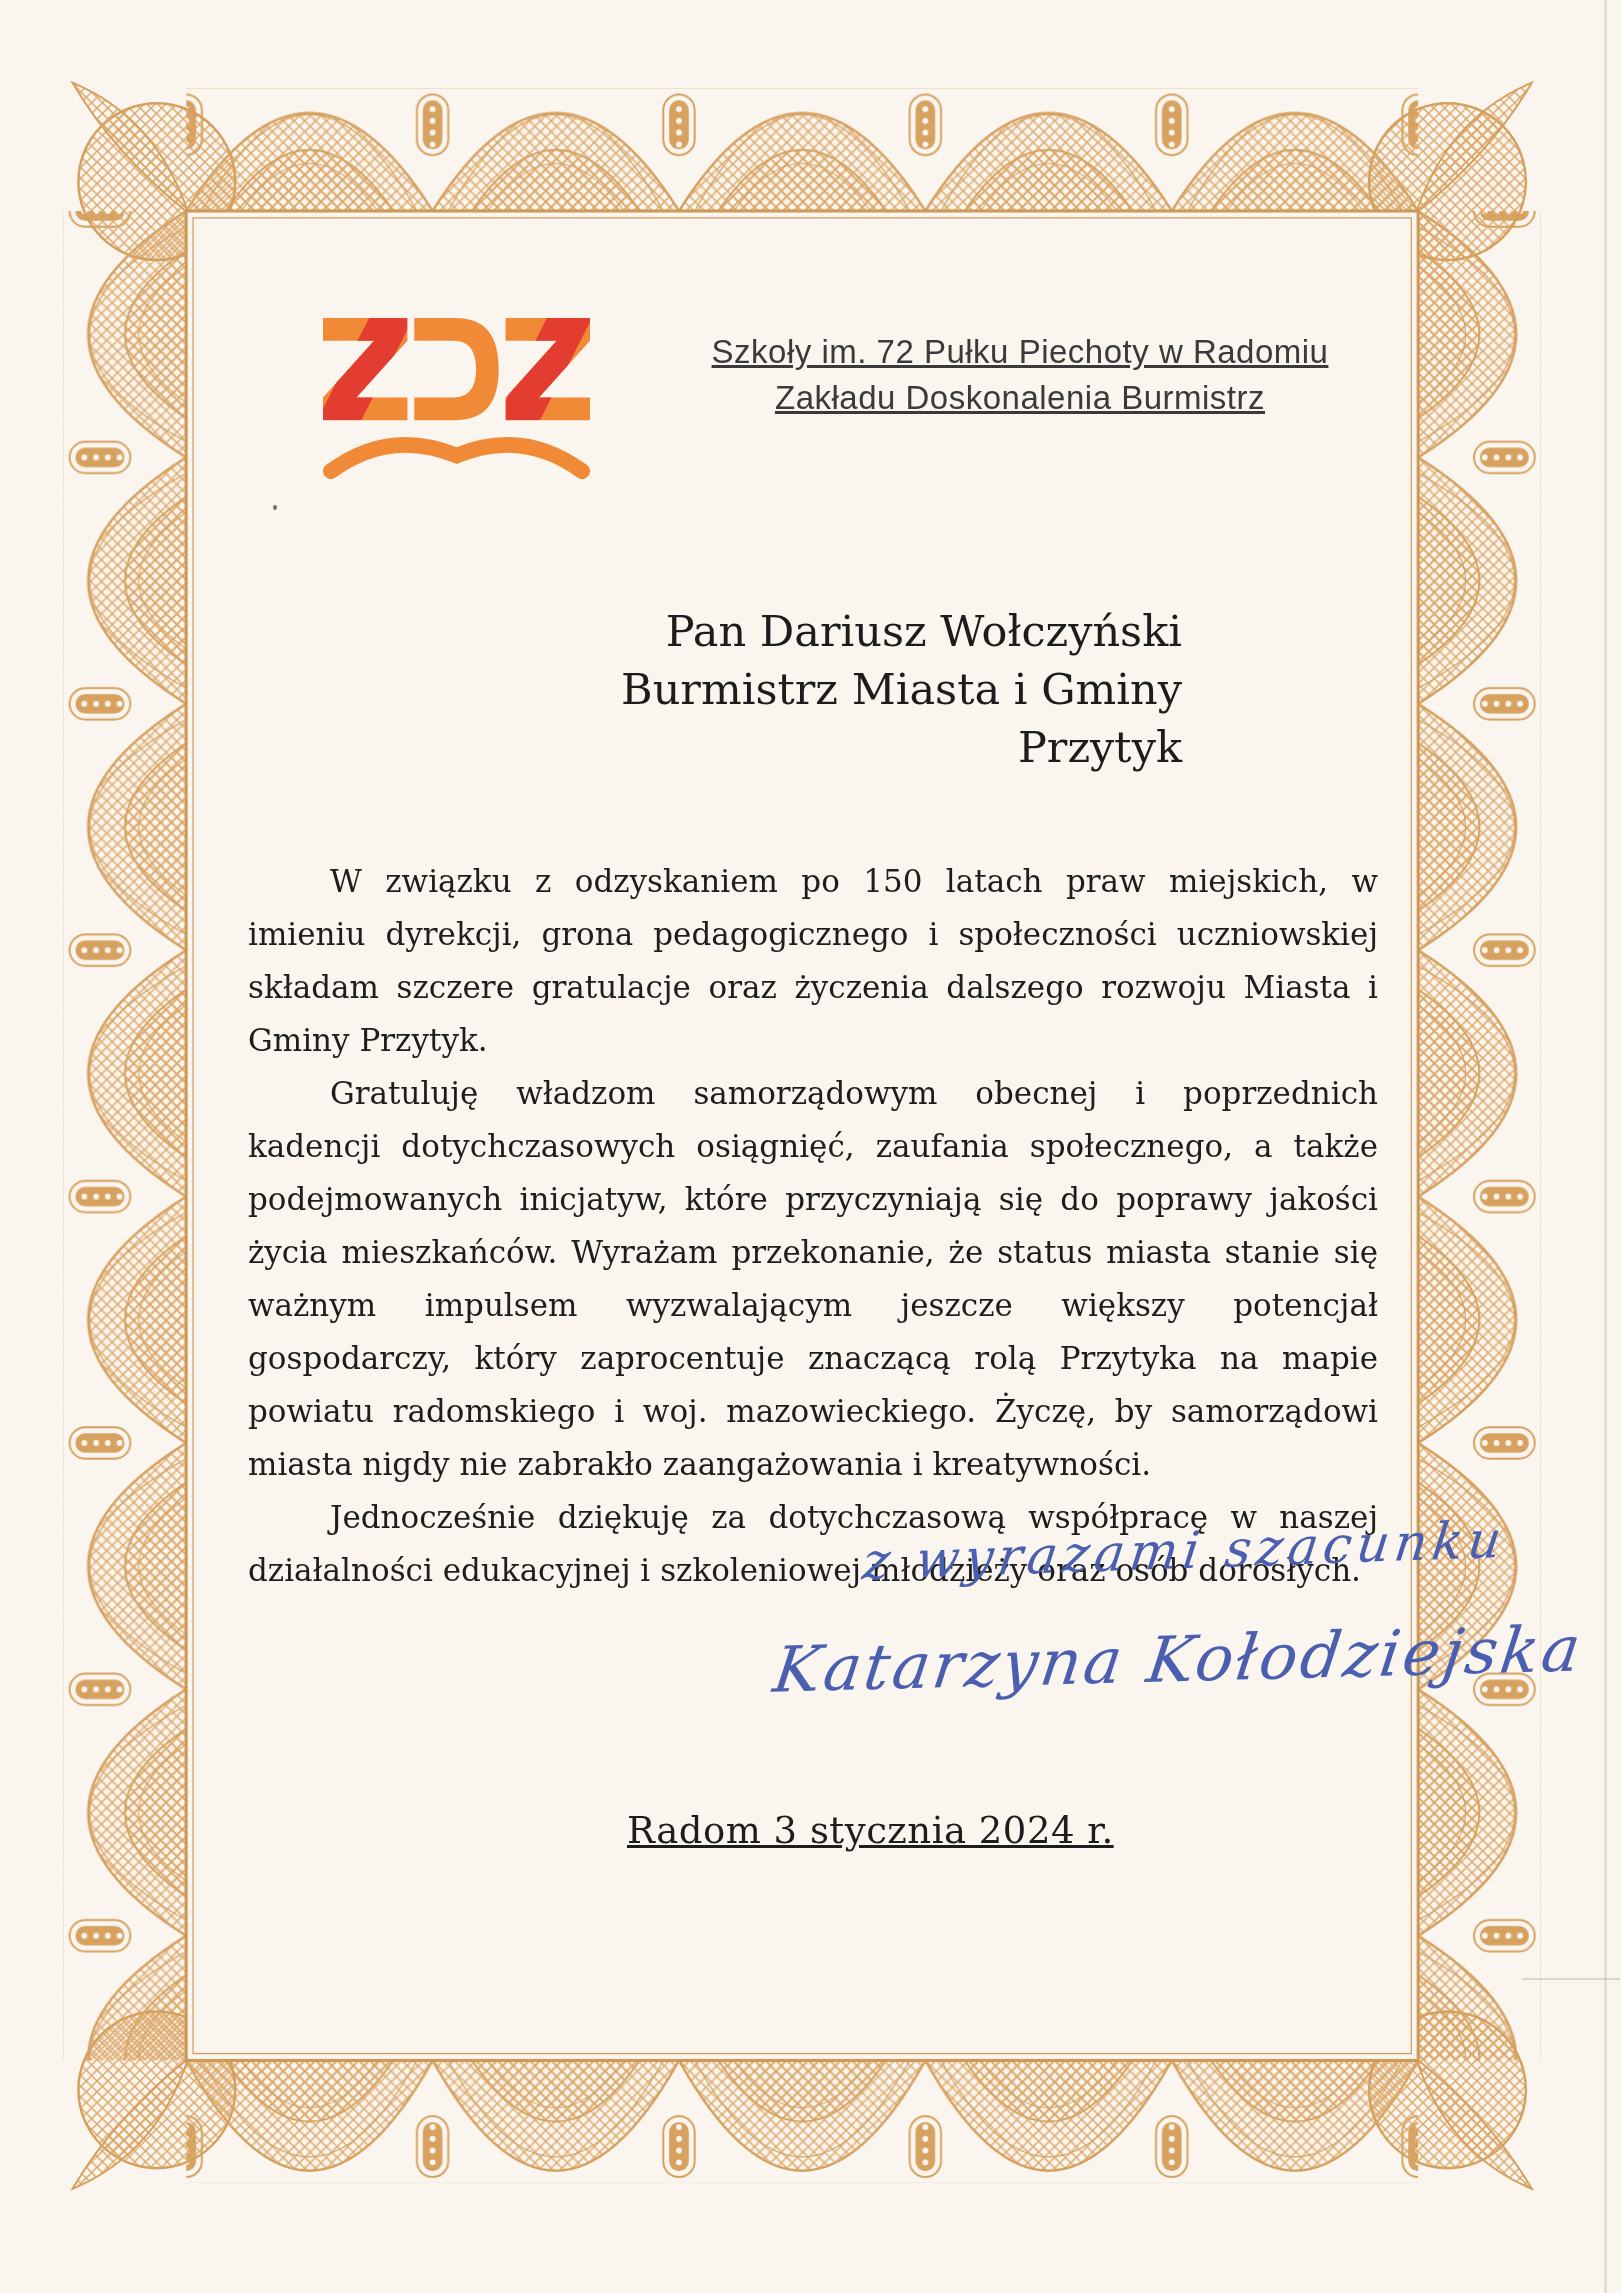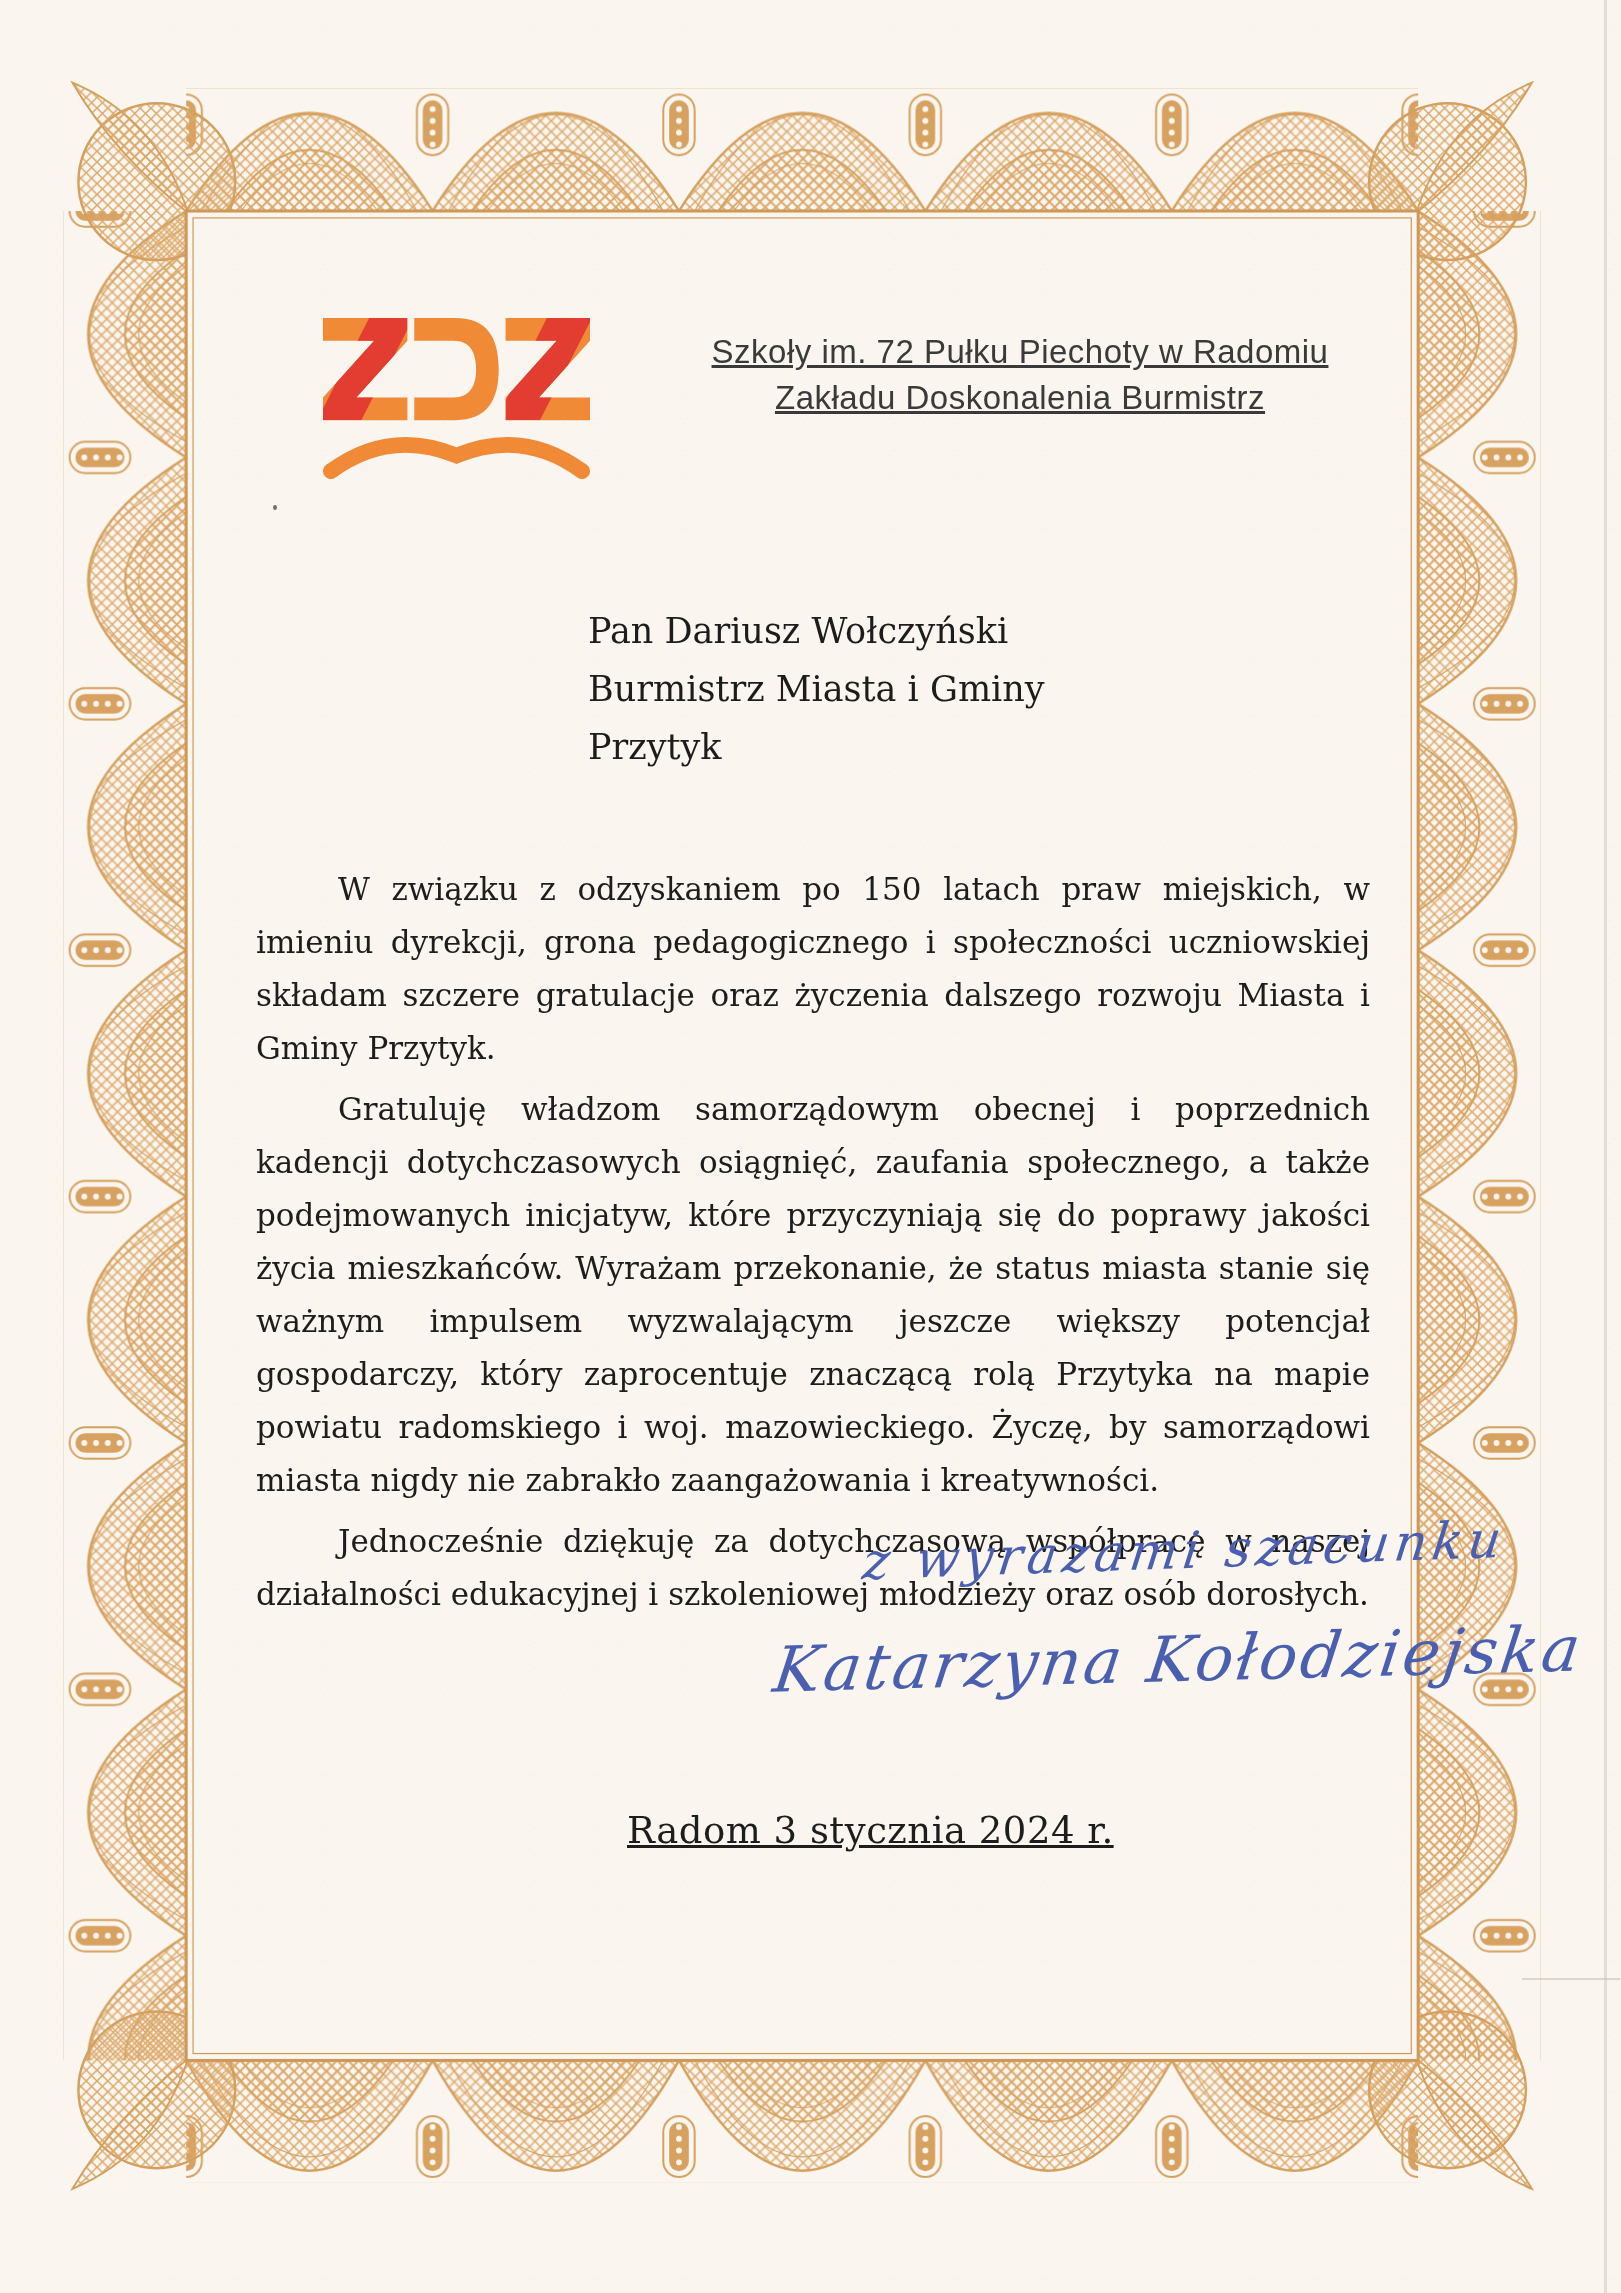--- a/index.html
+++ b/index.html
@@ -27,33 +27,33 @@
 
   .school-text{
     position:absolute;left:633px;top:329px;width:774px;
     font-family:"Liberation Sans", sans-serif;
     font-size:33px;line-height:46px;letter-spacing:0.5px;
     color:#3a3a3a;text-align:center;text-decoration:underline;
   }
 
   .recipient{
     position:absolute;left:588px;top:602px;width:594px;
-    font-size:35px;line-height:58px;text-align:left;color:#1c1c1c;
+    font-size:43px;line-height:58px;text-align:right;color:#1c1c1c;
   }
 
   .stray-dot{
     position:absolute;left:273px;top:505px;width:3.9px;height:4.9px;
     background:#4f4f4f;border-radius:50%;opacity:.8;
   }
 
   .body-text{
     position:absolute;left:248px;top:855px;width:1130px;
     font-size:31px;line-height:53px;text-align:justify;color:#1d1d1d;
   }
-  .body-text p{margin:8px;text-indent:82px;}
+  .body-text p{margin:0;text-indent:82px;}
 
   .hand{
     font-style:italic;color:#4A5FB0;
     font-family:"DejaVu Serif", serif;
     white-space:nowrap;
   }
   .salutation{
     position:absolute;left:863px;top:1521px;
     font-size:51px;letter-spacing:4.9px;
     transform:rotate(-2deg) skewX(-9deg);

